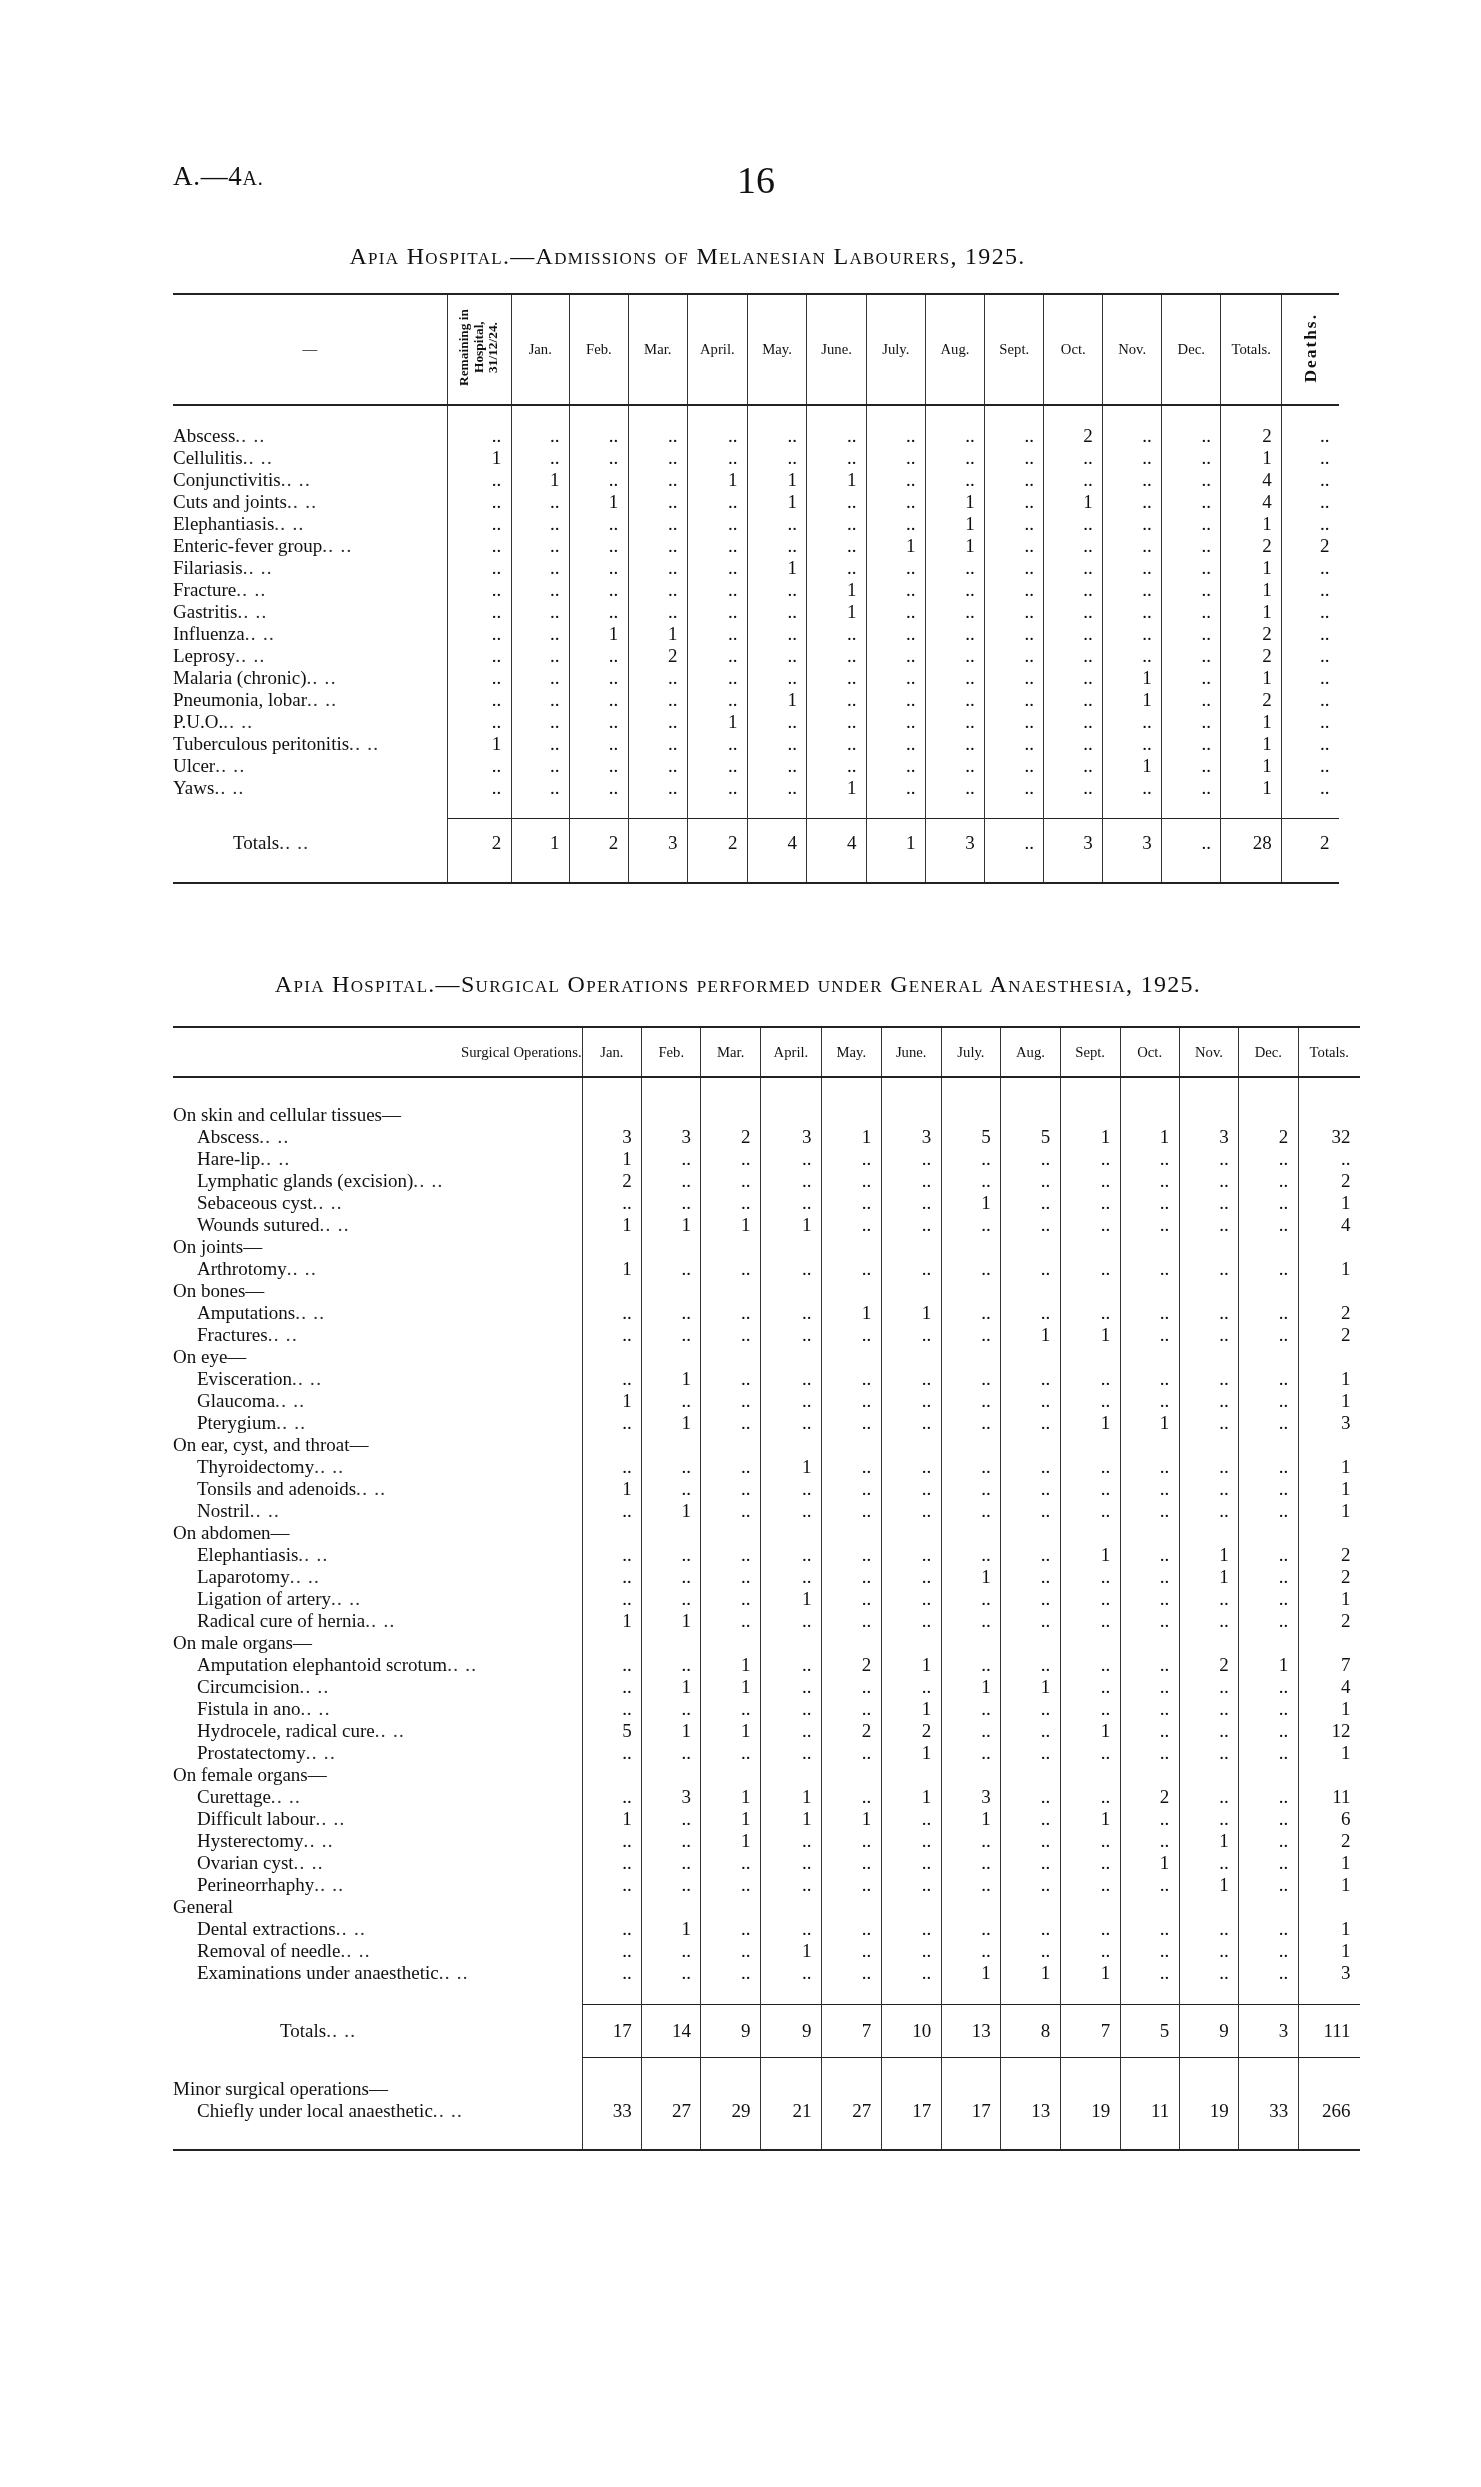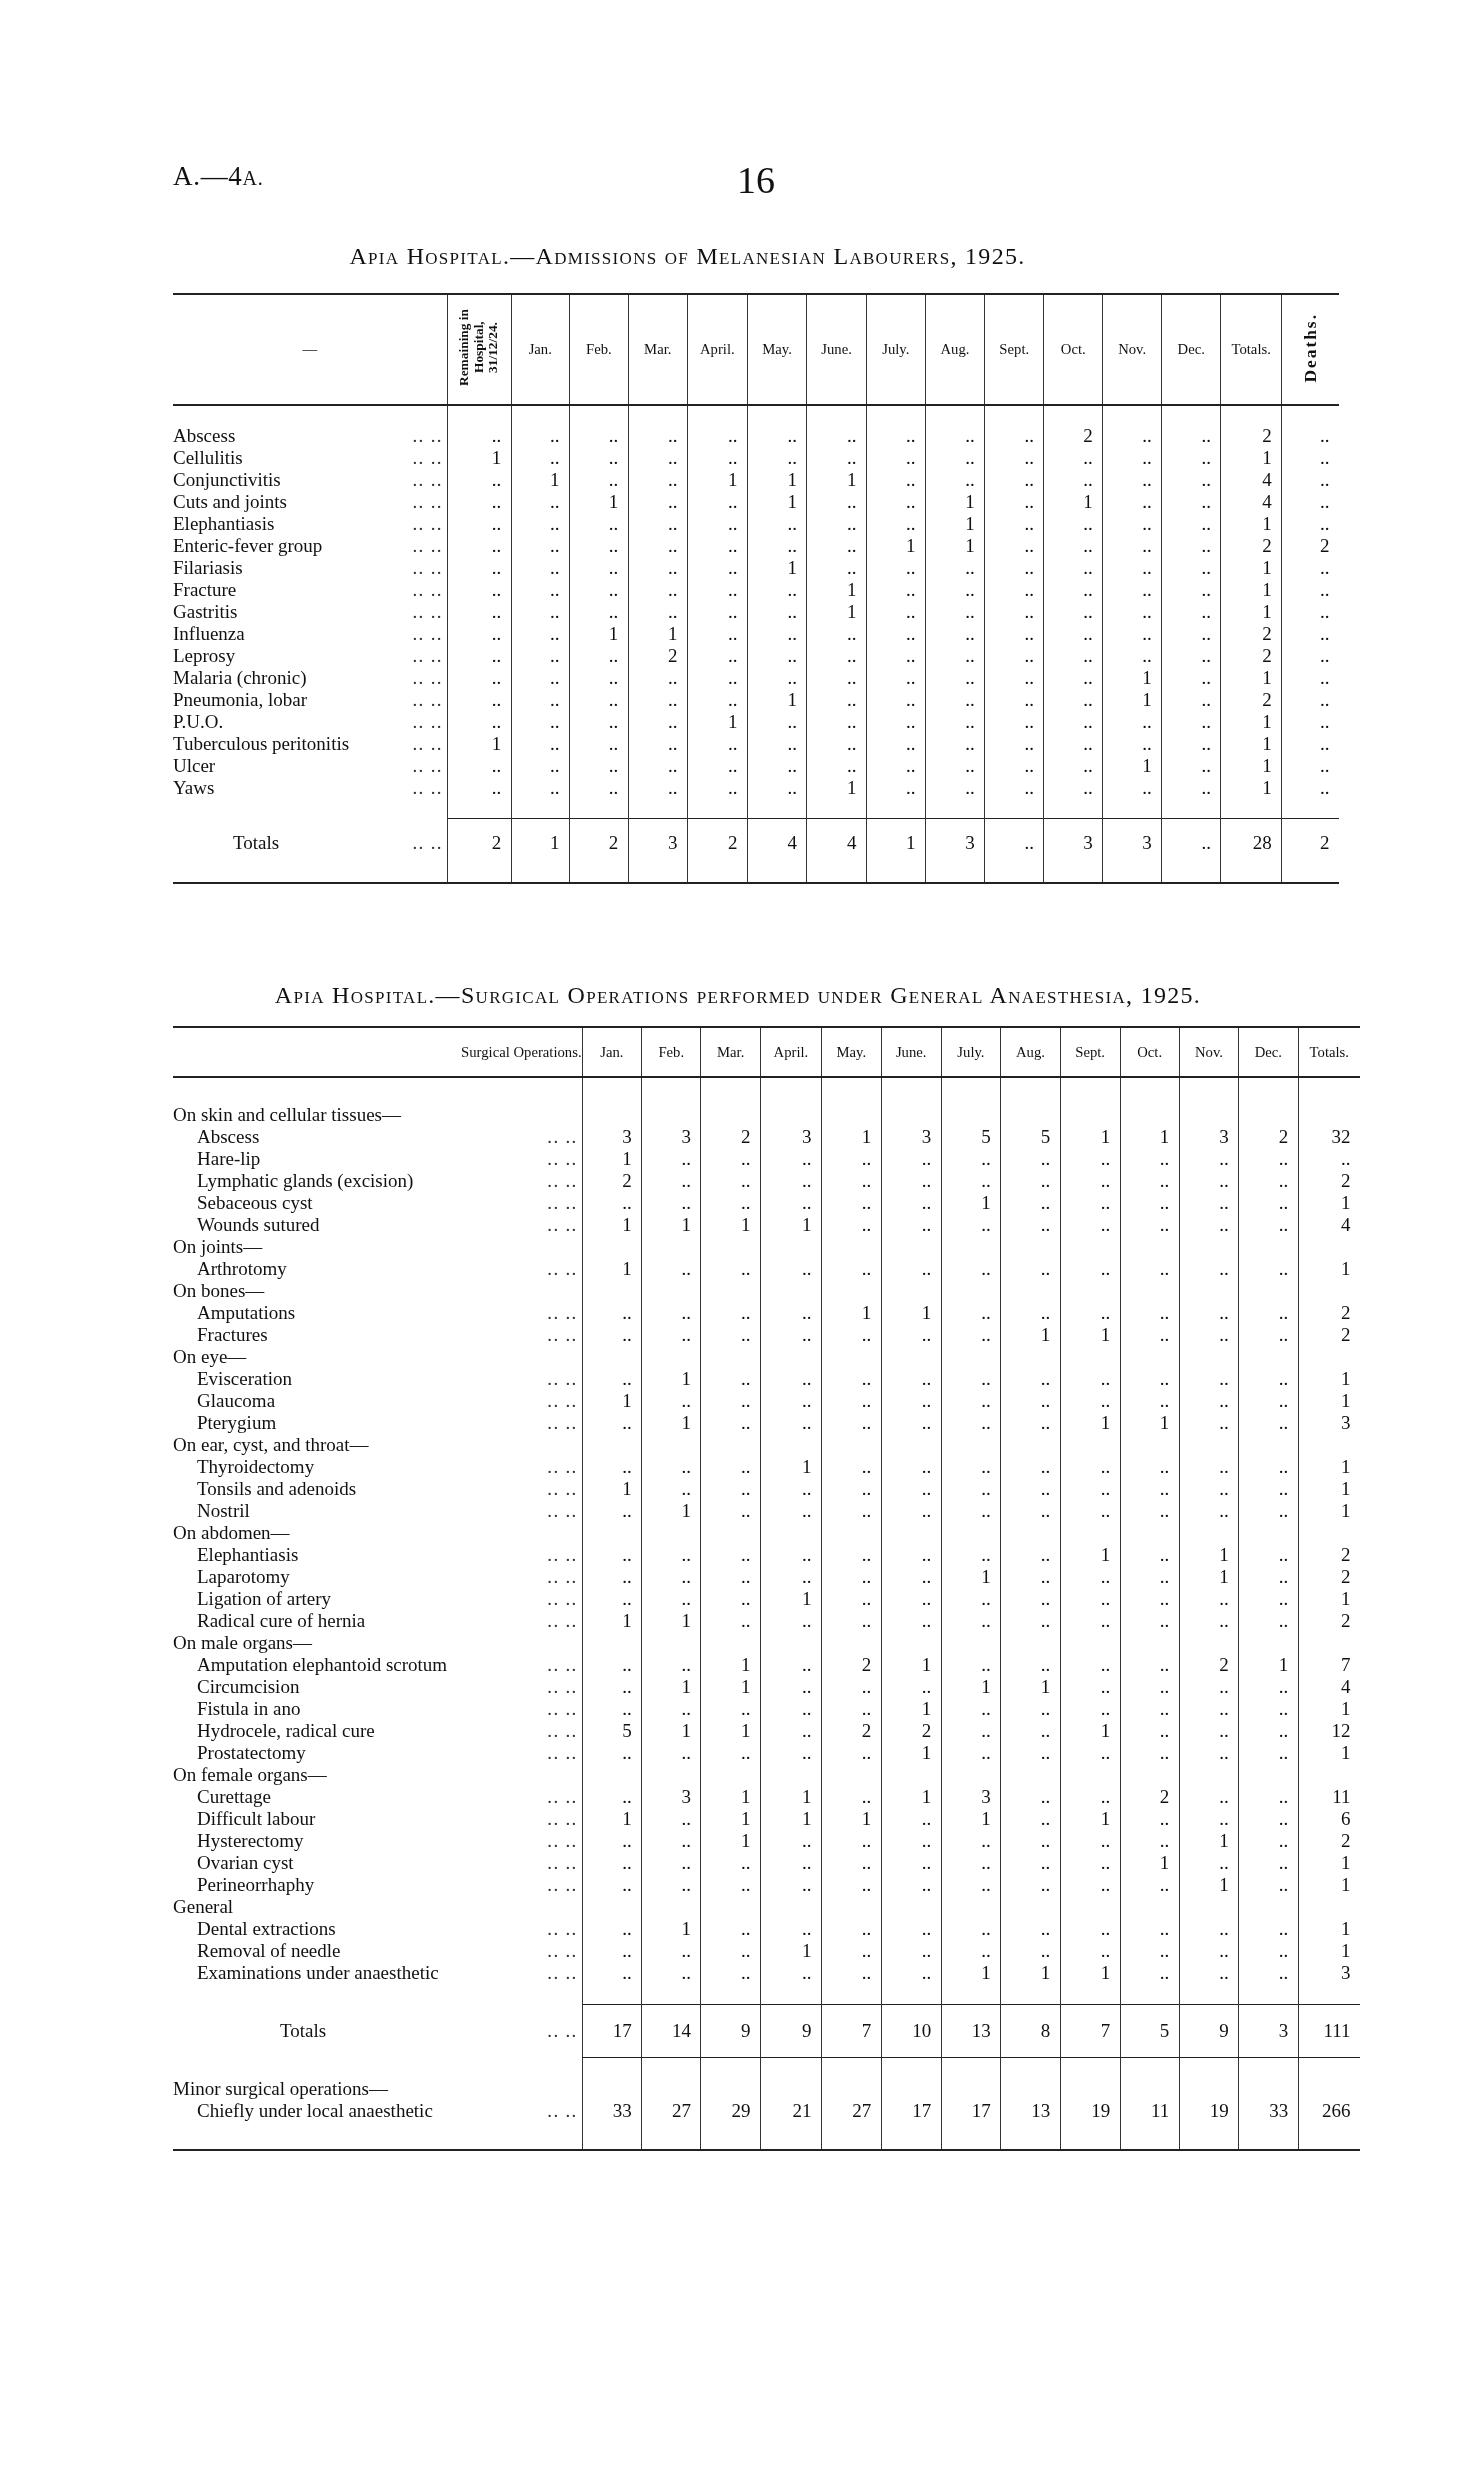--- a/index.html
+++ b/index.html
@@ -8,41 +8,41 @@
     font-family: "Liberation Serif", "DejaVu Serif", serif; color: #111;
   }
   .page-code { position: absolute; left: 173px; top: 161px; font-size: 27px; letter-spacing: 0.7px; font-family: Liberation Serif, serif; }
   .page-code .sc { font-size: 20px; }
   .page-num { position: absolute; left: 737px; top: 158px; font-size: 38px; }
   .title {
     position: absolute; left: 0; width: 1482px; text-align: center;
     font-size: 24px; font-variant: small-caps; letter-spacing: 1.3px;
   }
   .t1-title { top: 243px; left: 168px; width: 1039px; }
-  .t2-title { top: 971px; left: 168px; width: 1140px; margin-top: 11px; }
+  .t2-title { top: 971px; left: 168px; width: 1140px; }
 
   table { border-collapse: collapse; position: absolute; font-size: 19px; }
   td, th { padding: 0; font-weight: normal; }
 
   
   #t1 { left: 173px; top: 293px; width: 1166px; border-top: 2px solid #222; border-bottom: 2px solid #222; }
   #t1 thead th { height: 105px; border-bottom: 2px solid #222; font-size: 14.7px; vertical-align: middle; }
   #t1 .c-label { width: 240px; text-align: left; }
   #t1 .c-num { width: 54px; border-left: 1px solid #333; text-align: right; padding-right: 9.4px; }
   #t1 .c-rem { width: 66px; }
   #t1 .c-deaths { width: 44px; }
   #t1 thead .c-num { text-align: center; padding-right: 0; }
   .vert { writing-mode: vertical-rl; transform: rotate(180deg); display: inline-block; font-size: 13.4px; line-height: 14.7px; font-weight: bold; }
   .vert-deaths { font-size: 17.4px; letter-spacing: 2px; }
   #t1 tbody tr.spacer td { height: 19px; }
   #t1 tbody tr.row td { height: 22px; line-height: 22px; }
   #t1 tbody tr.total td { height: 47px; border-top: 1.3px solid #222; line-height: 47px; }
   #t1 tbody tr.total td.c-label { border-top: none; padding-left: 60px; }
   #t1 tbody tr.endspace td { height: 16px; }
-  .lbl { display: flex; justify-content: space-between; padding-right: 4px; }
+  .lbl { display: flex; padding-right: 4px; }
   .dots { letter-spacing: 1.3px; color: #333; }
 
   
   #t2 { left: 173px; top: 1026px; width: 1187px; border-top: 2px solid #222; border-bottom: 2px solid #222; }
   #t2 thead th { height: 48px; border-bottom: 2px solid #222; font-size: 14.7px; }
   #t2 .c-label { width: 389px; text-align: left; }
   #t2 .c-num { width: 60px; border-left: 1px solid #333; text-align: right; padding-right: 9.4px; }
   #t2 thead .c-num { text-align: center; padding-right: 0; }
   #t2 thead .c-label { text-align: right; }
   #t2 tbody tr.spacer td { height: 25.5px; }

